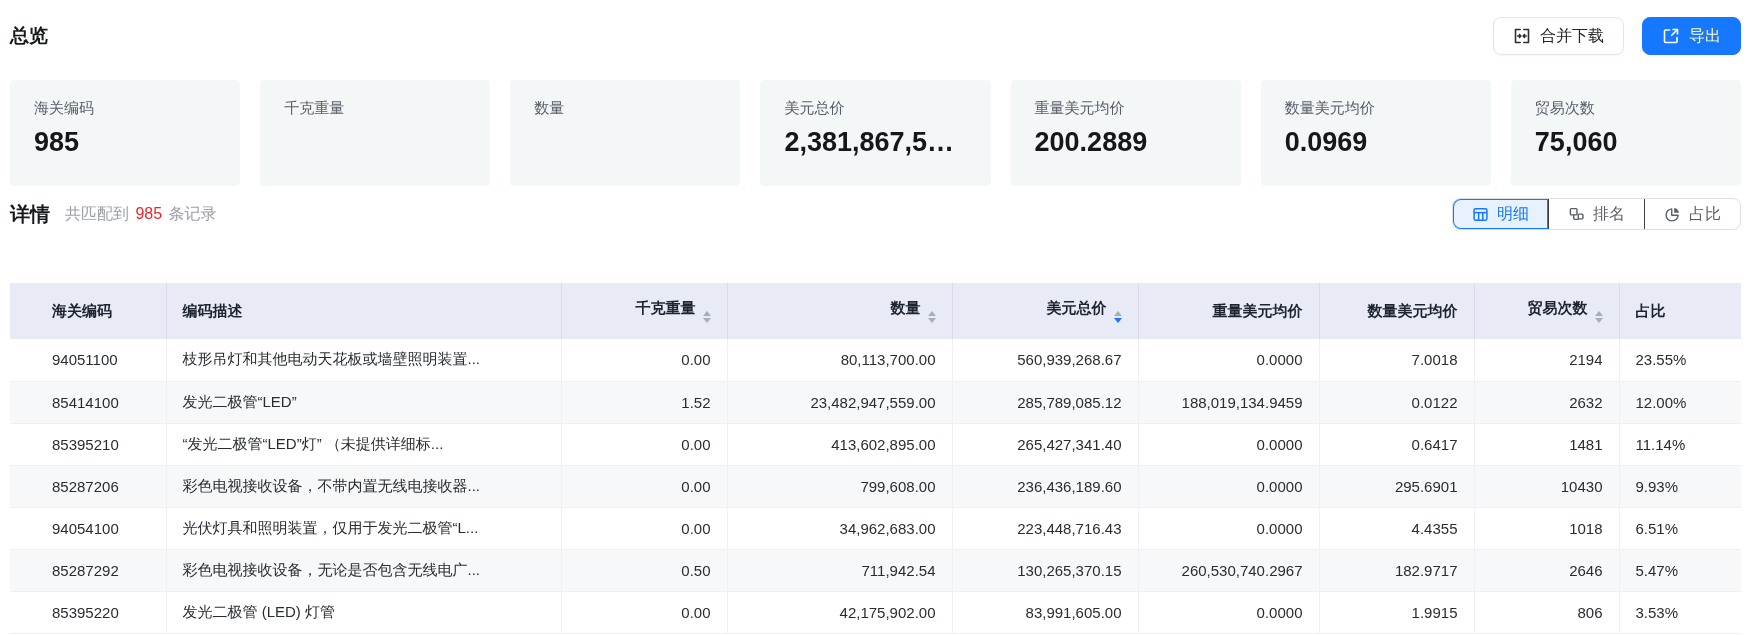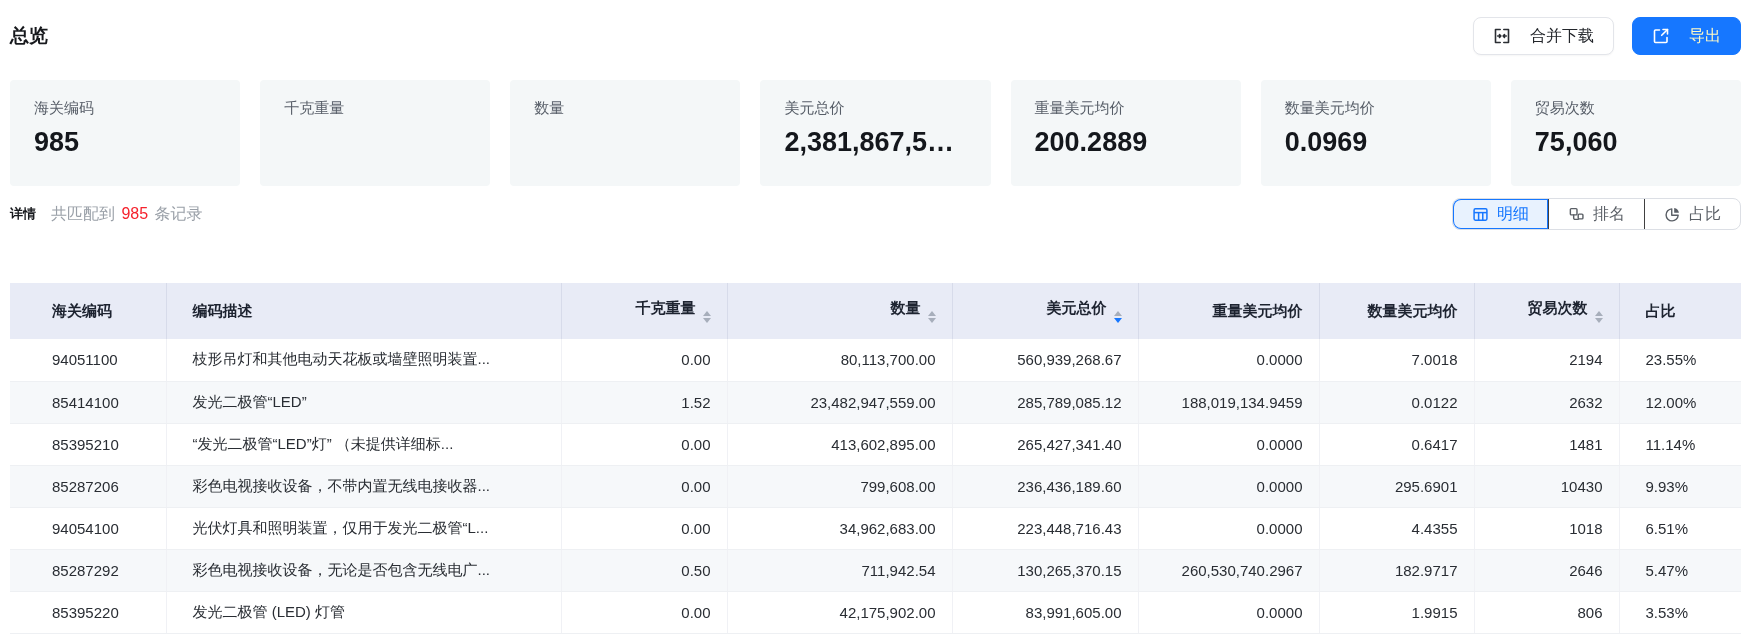--- a/index.html
+++ b/index.html
@@ -13,36 +13,36 @@
     background:#ffffff;
     font-family:"Liberation Sans","DejaVu Sans",sans-serif;
     color:#23262b;
   }
   .page{padding:0 10px;}
 
   
   .top-bar{display:flex;justify-content:space-between;align-items:center;padding-top:16px;height:56px;}
   .page-title{font-size:19px;font-weight:700;color:#17191d;font-family:Liberation Serif, serif;}
   .top-actions{display:flex;gap:18px;}
-  .btn{height:38px;display:inline-flex;align-items:center;gap:19px;padding:0 19px;
+  .btn{height:38px;display:inline-flex;align-items:center;gap:9px;padding:0 19px;
        border-radius:8px;font-size:16px;cursor:pointer;white-space:nowrap;}
   .btn-default{background:#fff;border:1px solid #e3e5ea;color:#23262b;box-shadow:0 1px 2px rgba(0,0,0,.04);}
   .btn-primary{background:var(--accent);border:1px solid var(--accent);color:#fef9c3;}
   .btn svg{display:block;}
 
   
   .cards{display:flex;gap:20px;margin-top:24px;height:106px;}
   .card{flex:1;background:#f4f7f8;border-radius:4px;padding:19px 24px;overflow:hidden;}
   .card-label{font-size:15px;color:#575e68;}
   .card-value{margin-top:9px;font-size:27px;font-weight:700;color:#14171c;white-space:nowrap;overflow:hidden;}
 
   
   .detail-bar{display:flex;justify-content:space-between;align-items:center;margin-top:8px;height:40px;}
   .detail-left{display:flex;align-items:center;gap:15px;}
-  .detail-title{font-size:13px;font-weight:700;color:#17191d;}
+  .detail-title{font-size:20px;font-weight:700;color:#17191d;}
   .match-text{font-size:16px;color:#9aa0a8;}
   .match-count{color:var(--danger);padding:0 2px;}
 
   .tabs{display:flex;align-items:stretch;height:32px;background:#fff;border:1px solid #dcdfe5;border-radius:8px;}
   .tab{display:flex;align-items:center;gap:8px;padding:0 19px;font-size:16px;color:#5a5f66;cursor:pointer;
        border-left:1px solid #404040;}
   .tab:first-child{border-left:none;}
   .tab.active{background:#e8f2fe;color:var(--accent);box-shadow:inset 0 0 0 1px var(--accent);border-radius:8px 0 0 8px;}
   .tab svg{display:block;}
 
@@ -57,21 +57,21 @@
   tbody tr:nth-child(even){background:#f6f8fa;}
   th:nth-child(1),td:nth-child(1){width:156px;}
   th:nth-child(2),td:nth-child(2){width:395px;}
   th:nth-child(3),td:nth-child(3){width:166px;}
   th:nth-child(4),td:nth-child(4){width:225px;}
   th:nth-child(5),td:nth-child(5){width:186px;}
   th:nth-child(6),td:nth-child(6){width:181px;}
   th:nth-child(7),td:nth-child(7){width:155px;}
   th:nth-child(8),td:nth-child(8){width:145px;}
   th:nth-child(9),td:nth-child(9){width:122px;}
-  .al-left{text-align:left;padding-left:26px;}
+  .al-left{text-align:left;padding-left:16px;}
   .al-right{text-align:right;padding-right:16px;}
   th.col-0,td.col-0{padding-left:42px;}
 
   .sorter{display:inline-flex;flex-direction:column;margin-left:7px;vertical-align:-3px;gap:2px;cursor:pointer;}
   .caret{width:0;height:0;border-left:4.5px solid transparent;border-right:4.5px solid transparent;}
   .caret.up{border-bottom:5px solid #a7aebb;}
   .caret.down{border-top:5px solid #a7aebb;}
   .caret.down.active{border-top-color:var(--accent);}
 </style>
 </head>

